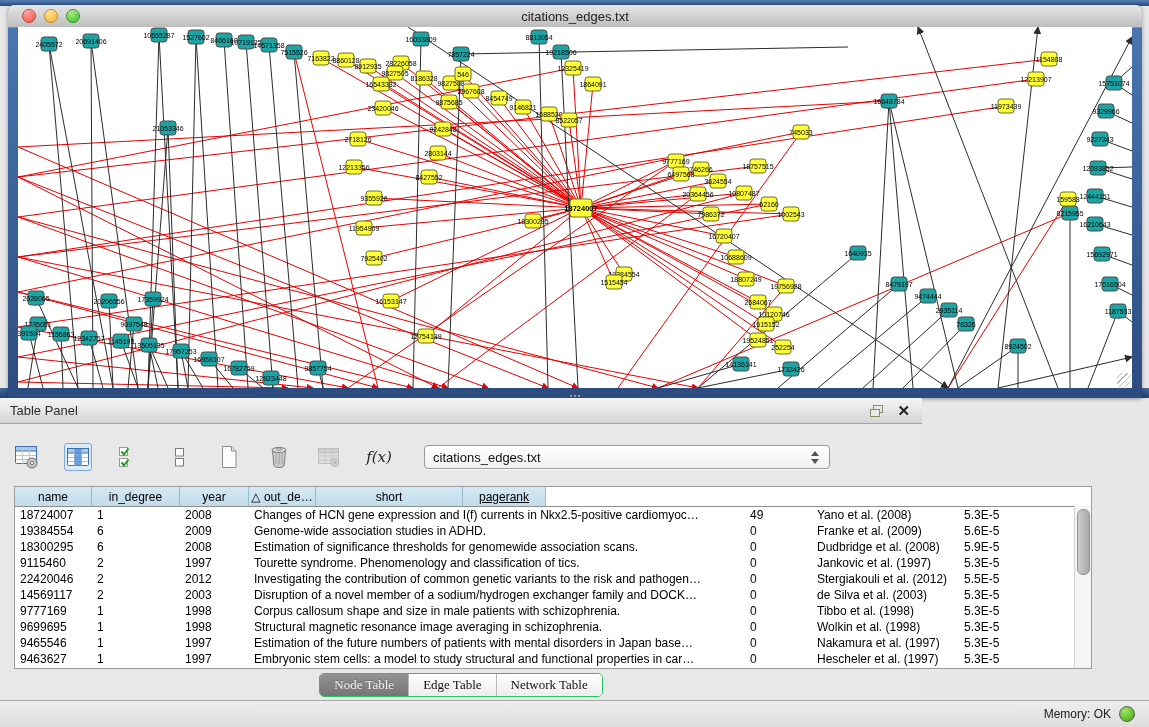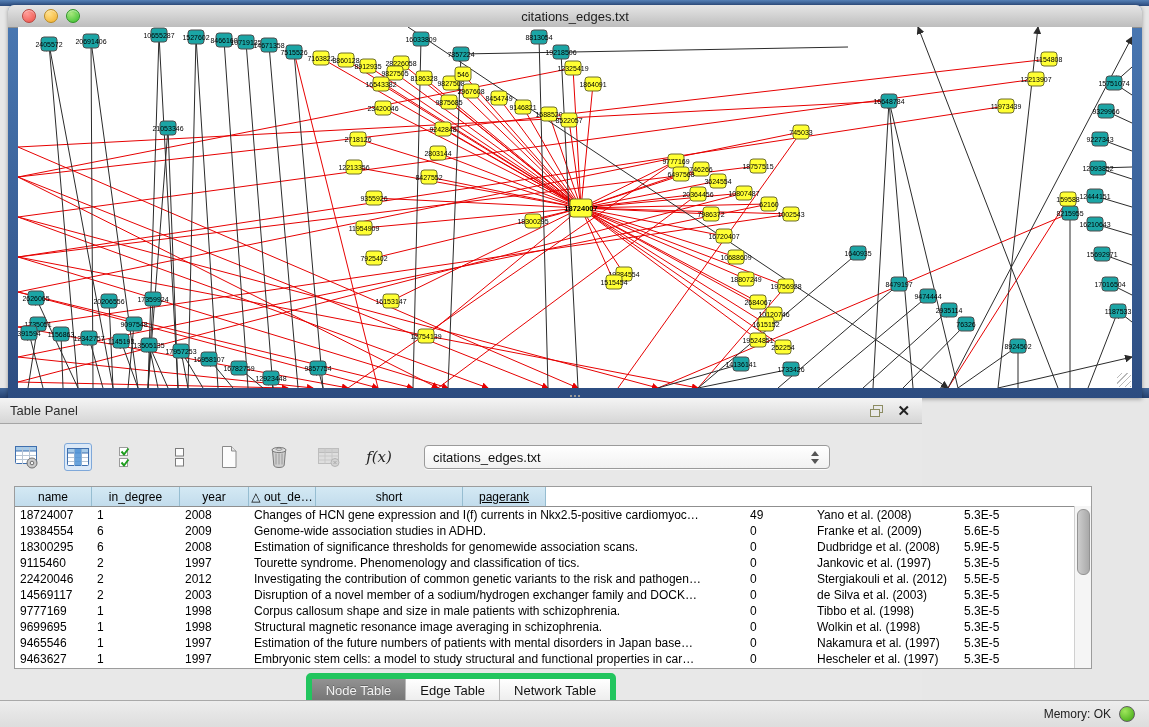--- a/index.html
+++ b/index.html
@@ -67,22 +67,22 @@
     box-sizing:border-box;overflow:hidden;white-space:nowrap;}
   .tbody .tr{display:flex;height:16px;}
   .td{font-size:12px;color:#000;line-height:16px;padding:0 5px;box-sizing:border-box;
     overflow:hidden;white-space:nowrap;}
   .vscroll{position:absolute;right:0;top:19px;bottom:0;width:16px;
     background:#f5f5f5;border-left:1px solid #d0d0d0;}
   .vthumb{position:absolute;left:2px;top:3px;width:11px;height:64px;border-radius:6px;
     background:linear-gradient(90deg,#cdcdcd,#a9a9a9);border:1px solid #939393;}
   
   .tabs{position:absolute;left:0;top:275px;width:100%;display:flex;justify-content:center;}
-  .seg{display:inline-flex;border:6px solid #22c55e;border-radius:5px;overflow:hidden;
-    box-shadow:0 1px 0 rgba(255,255,255,.7);}
+  .seg{display:inline-flex;border:1px solid #22c55e;border-radius:5px;overflow:hidden;
+    box-shadow:0 1px 0 rgba(255,255,255,.7);font-family:Liberation Serif, serif;}
   .seg .tab{height:22px;padding:0 14px;font-size:13px;display:flex;align-items:center;
     background:linear-gradient(#ffffff,#ededed);color:#111;border-left:1px solid #b9b9b9;}
   .seg .tab:first-child{border-left:none;}
   .seg .tab.selected{background:linear-gradient(#929292,#757575);color:#f2f2f2;
     text-shadow:0 -1px 0 rgba(0,0,0,.25);}
   
   .status-bar{position:absolute;left:0;top:700px;width:1149px;height:27px;
     background:linear-gradient(#ededed,#dddddd);border-top:1px solid #a9a9a9;
     display:flex;align-items:center;justify-content:flex-end;gap:8px;padding-right:14px;box-sizing:border-box;}
   .memory-label{font-size:12px;color:#222;}

